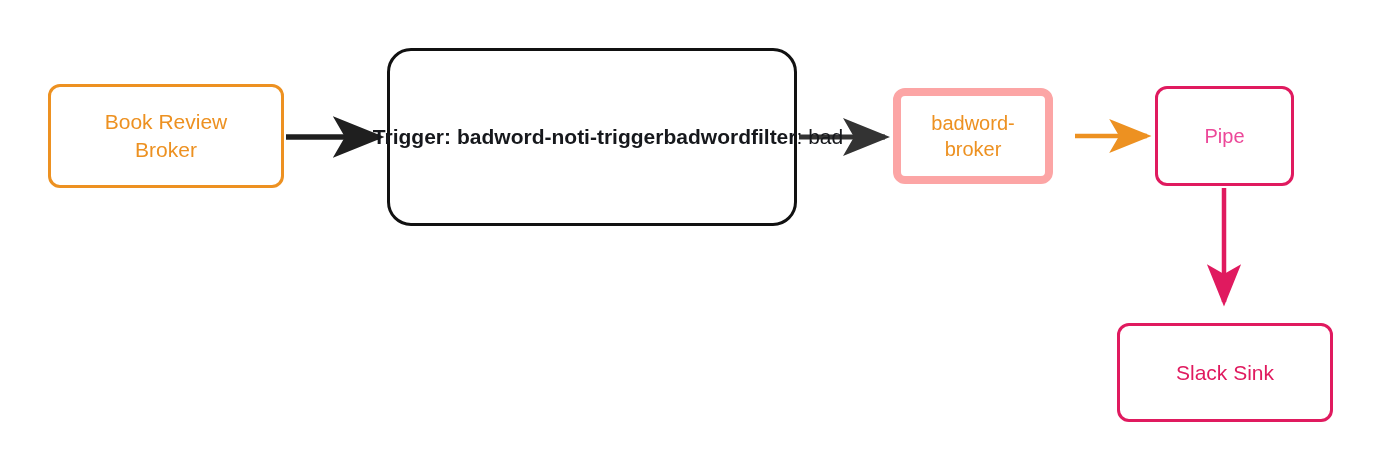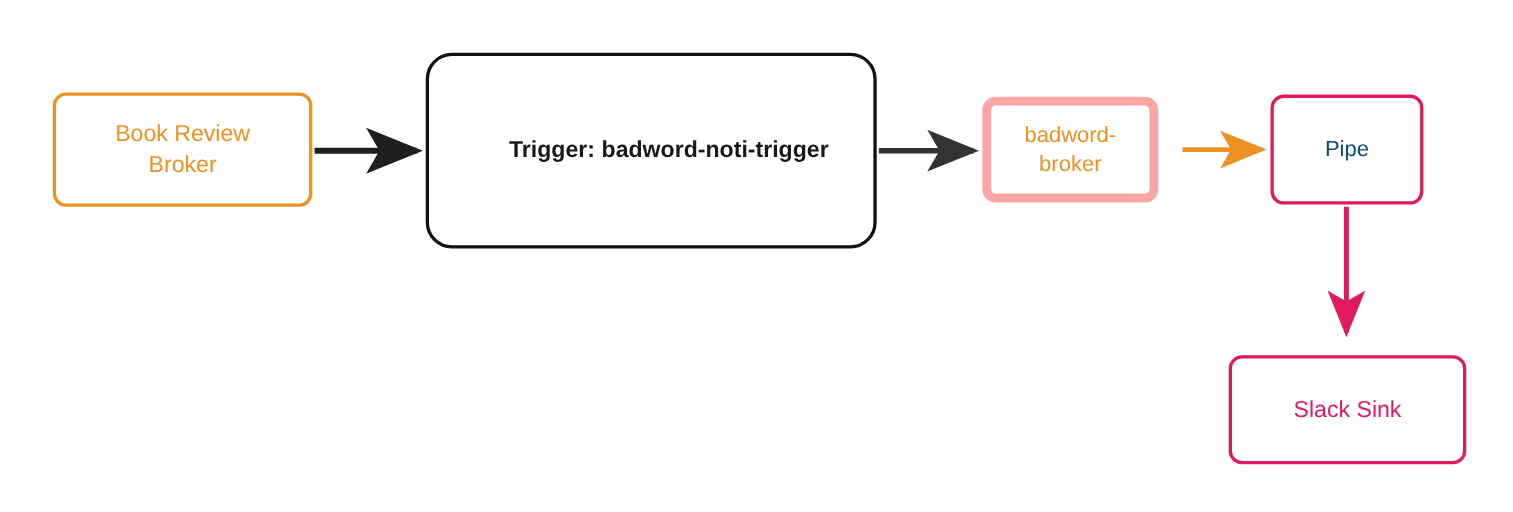--- a/index.html
+++ b/index.html
@@ -79,21 +79,21 @@
   
   #node-pipe {
     left: 1155px;
     top: 86px;
     width: 139px;
     height: 100px;
     border: 3.5px solid #E01A5F;
     border-radius: 12px;
   }
   #node-pipe .node-label {
-    color: #0c4a6e;
+    color: #ec4899;
     font-size: 20px;
   }
 
   
   #node-slack-sink {
     left: 1117px;
     top: 310px;
     width: 216px;
     height: 99px;
     border: 3.5px solid #E01A5F;
@@ -147,20 +147,23 @@
 
   <div class="node" id="node-book-review-broker">
     <div class="node-label">Book Review
 Broker</div>
   </div>
 
   <div class="node" id="node-trigger">
     <div class="trigger-line">
       <span class="k">Trigger:</span><span class="k" style="margin-left:6px;">badword-noti-trigger</span>
     </div>
+    <div class="trigger-line">
+      <span class="k">badwordfilter</span><span>: bad</span>
+    </div>
   </div>
 
   <div class="node" id="node-badword-broker">
     <div class="node-label">badword-
 broker</div>
   </div>
 
   <div class="node" id="node-pipe">
     <div class="node-label">Pipe</div>
   </div>

